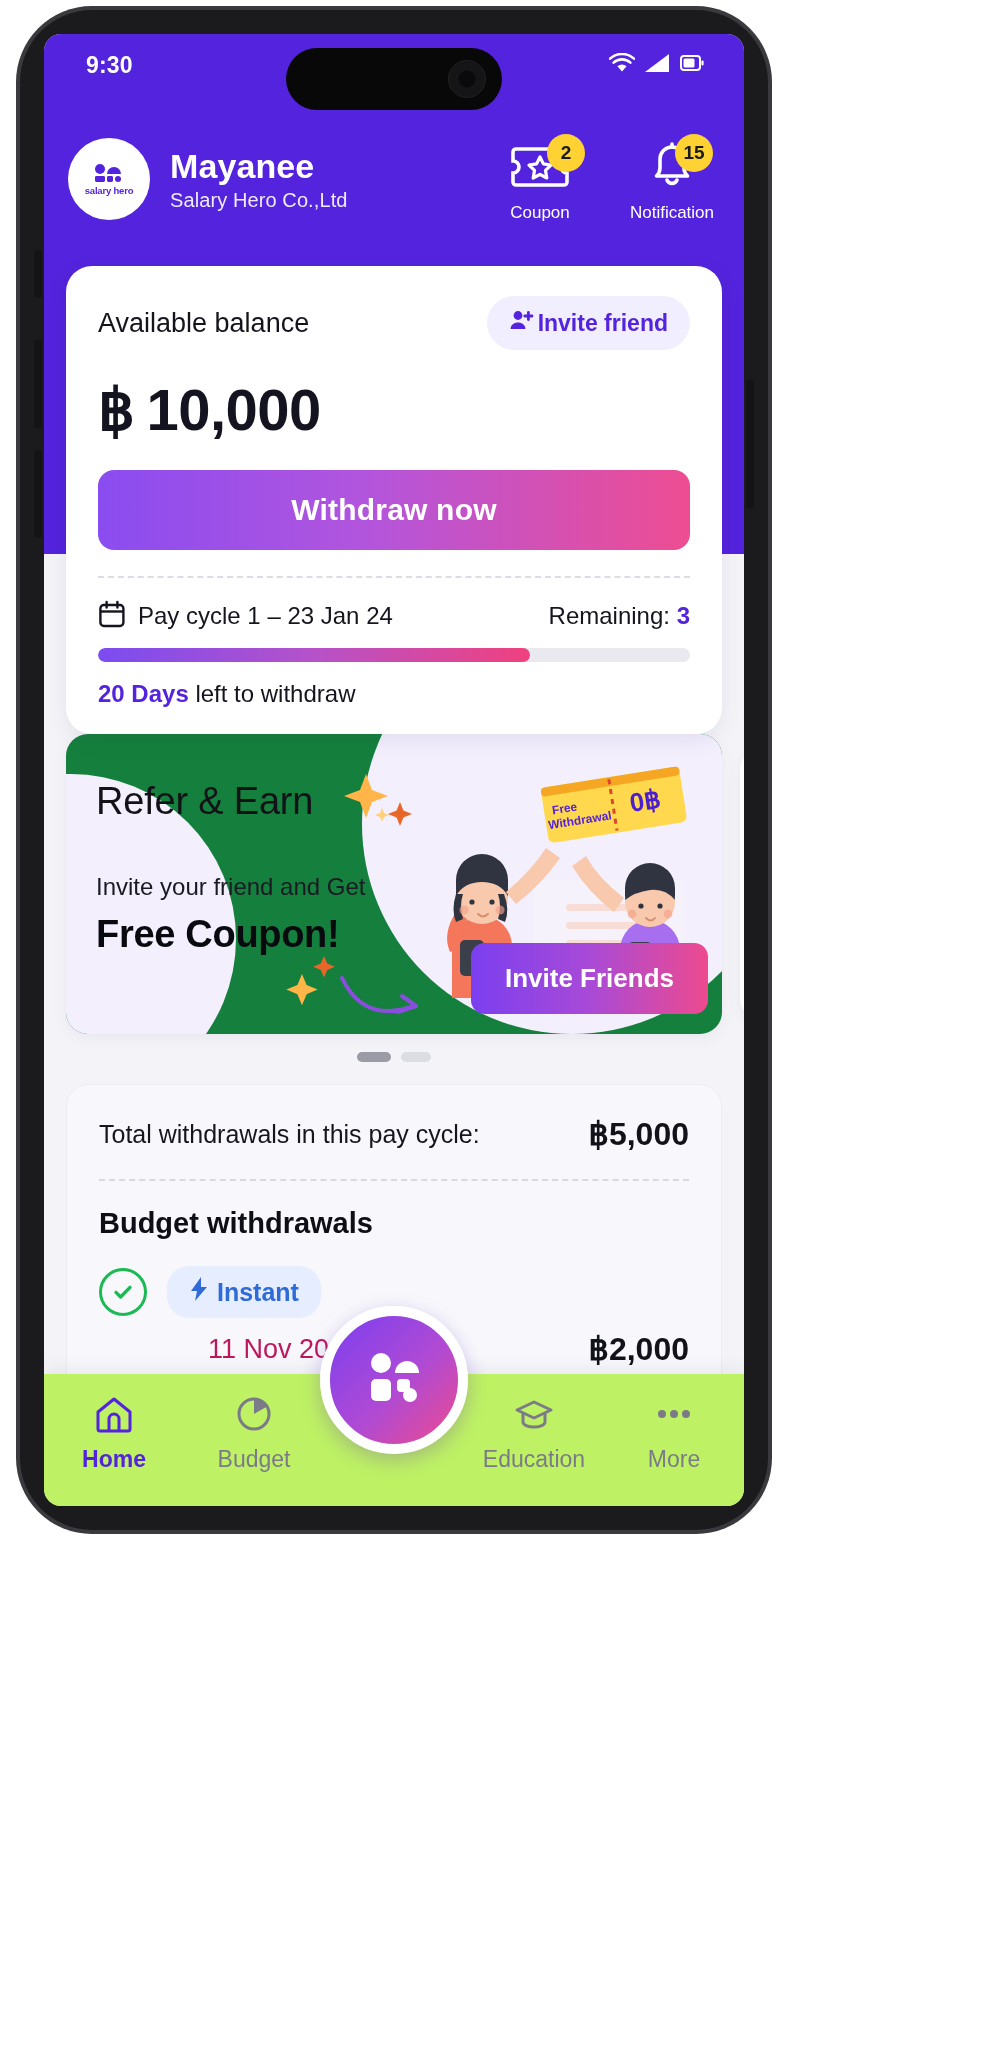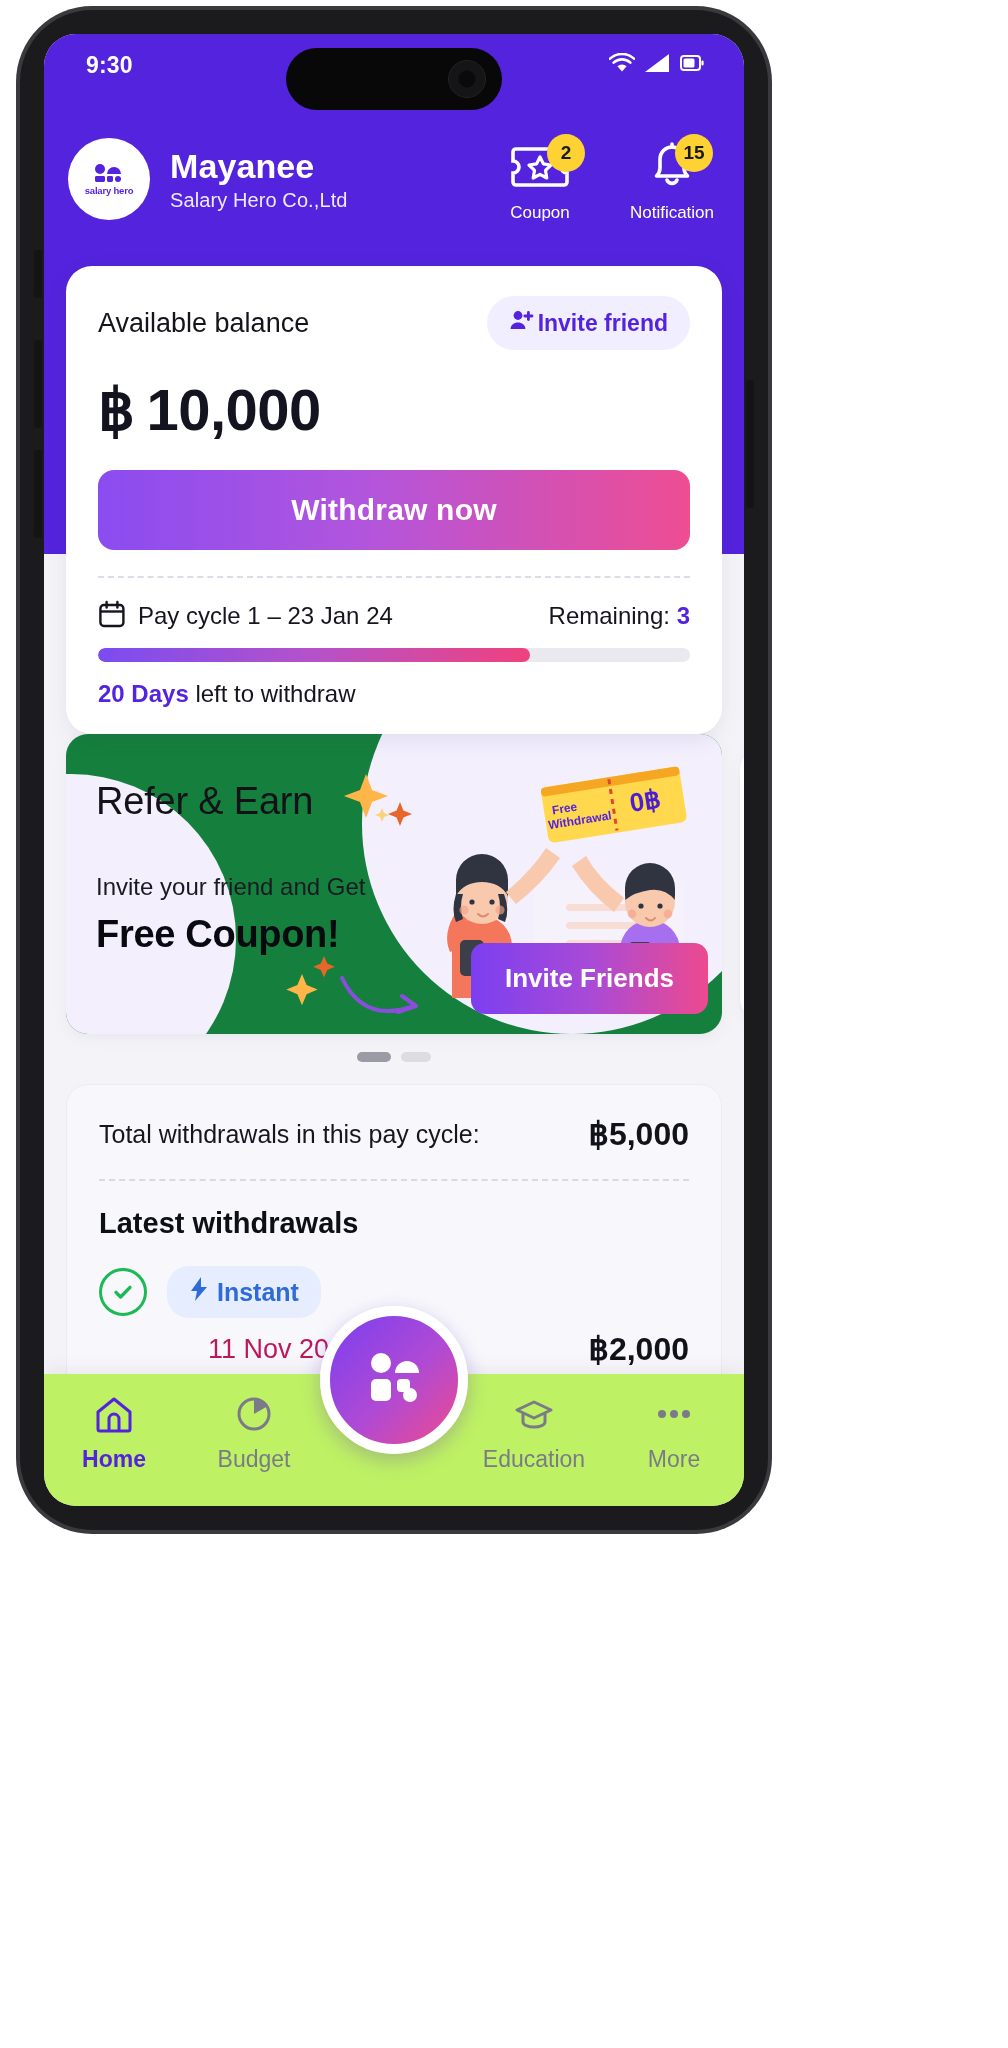--- a/index.html
+++ b/index.html
@@ -17,21 +17,21 @@
     width: 748px; height: 1520px;
     background: #1b1b1d;
     border-radius: 72px;
     box-shadow: 0 0 0 4px #3a3a3e;
   }
   #phone-bezel {
     position: absolute;
     left: 24px; top: 24px;
     width: 700px; height: 1472px;
     background: #000;
-    border-radius: 32px;
+    border-radius: 17px;
     overflow: hidden;
   }
   .side-btn {
     position: absolute;
     background: #141416;
     border-radius: 3px;
   }
   #btn-silent { left: 14px; top: 240px; width: 8px; height: 48px; }
   #btn-vol-up { left: 14px; top: 330px; width: 8px; height: 88px; }
   #btn-vol-dn { left: 14px; top: 440px; width: 8px; height: 88px; }
@@ -544,21 +544,21 @@
           <span class="dot inactive"></span>
         </div>
       </div>
 
       <div id="withdrawals-card">
         <div id="total-row">
           <span id="total-label">Total withdrawals in this pay cycle:</span>
           <span id="total-value">฿5,000</span>
         </div>
         <div id="wd-divider"></div>
-        <div id="latest-title">Latest withdrawals</div>
+        <div id="latest-title">Budget withdrawals</div>
 
         <div id="wd-row">
           <span id="wd-check">
             <svg width="26" height="26" viewBox="0 0 26 26">
               <path d="M6 13.4 l4.6 4.6 L20 8.4" fill="none" stroke="#1db954" stroke-width="3.4" stroke-linecap="round" stroke-linejoin="round"></path>
             </svg>
           </span>
           <span id="instant-chip">
             <span>
               <svg width="20" height="26" viewBox="0 0 20 26">

